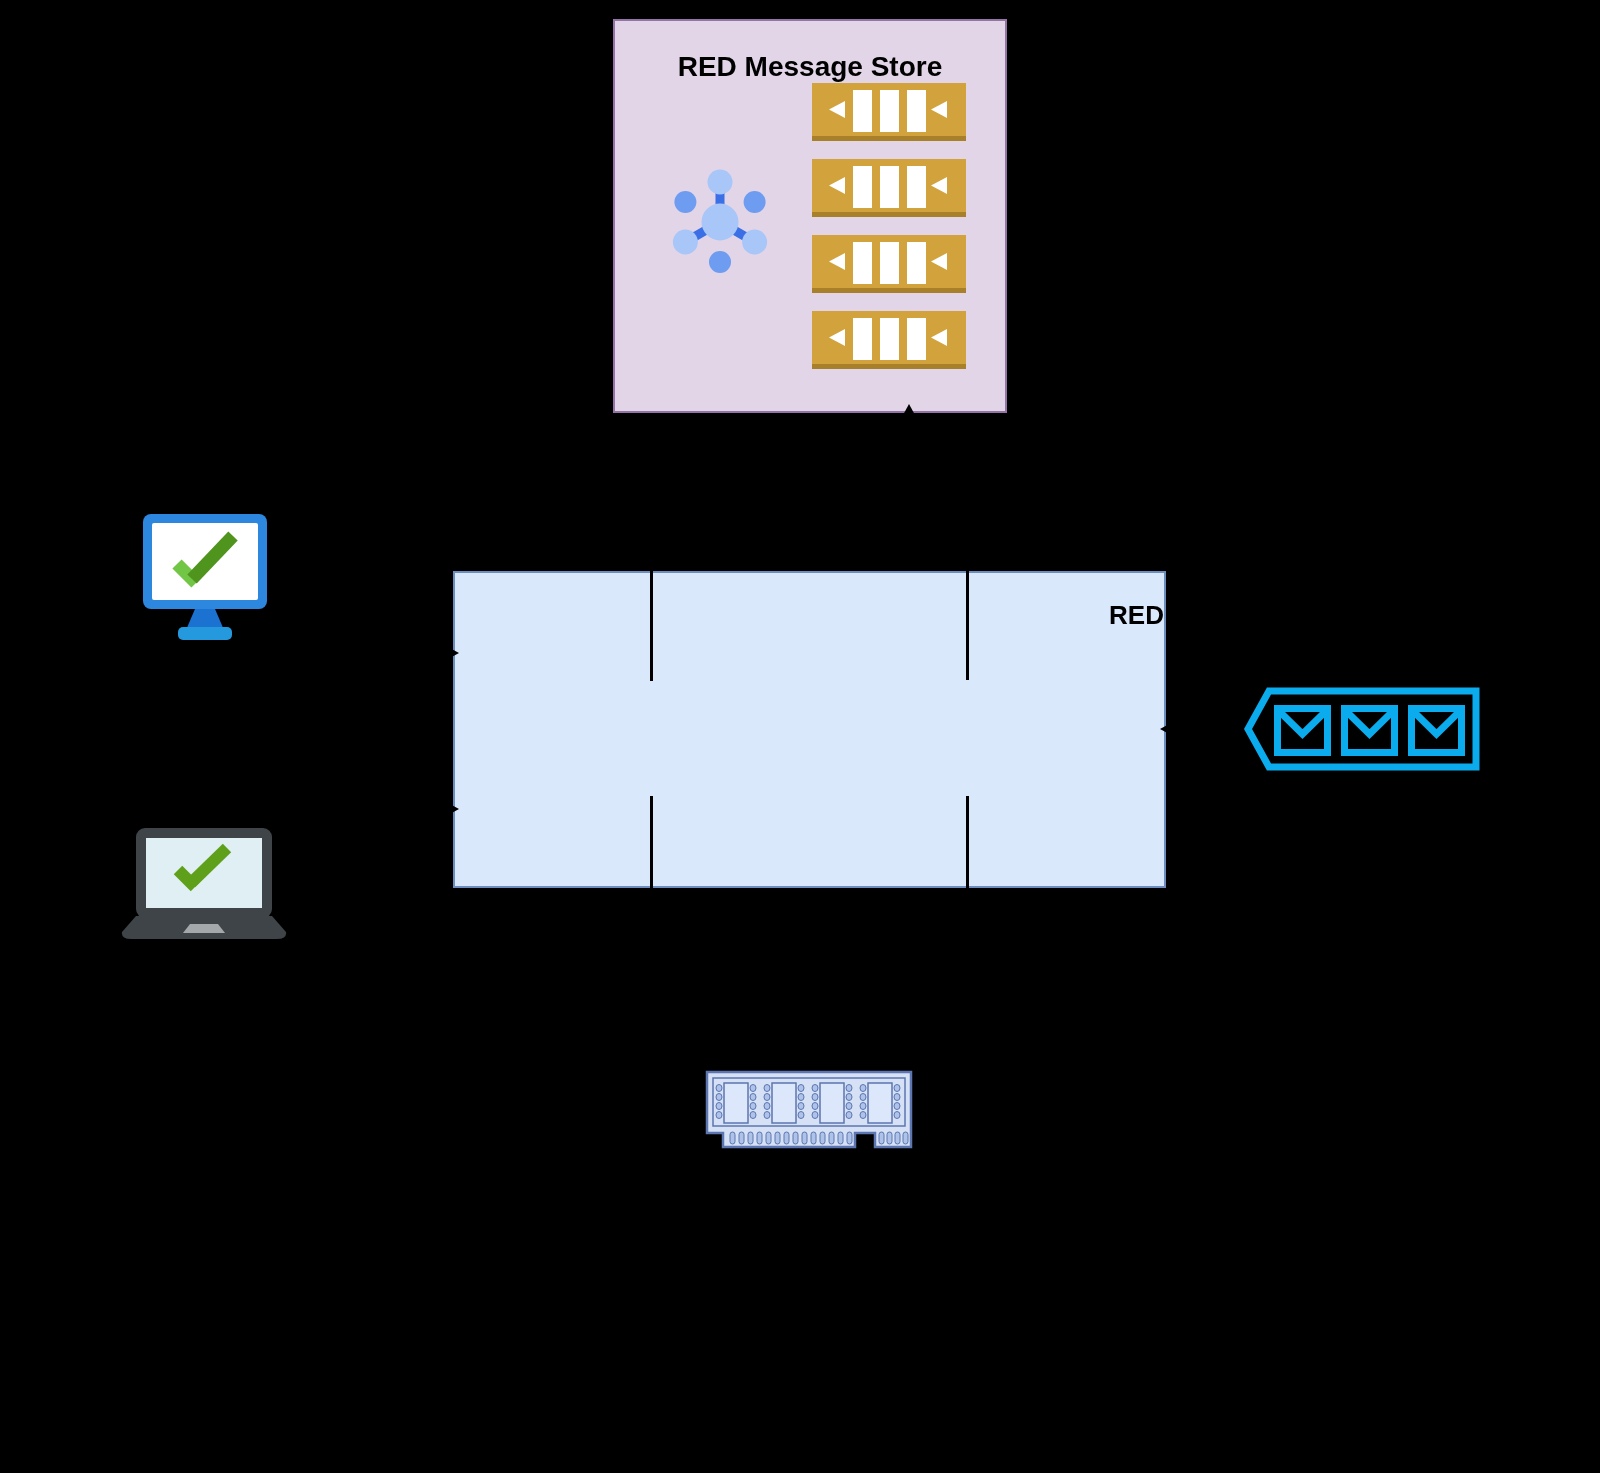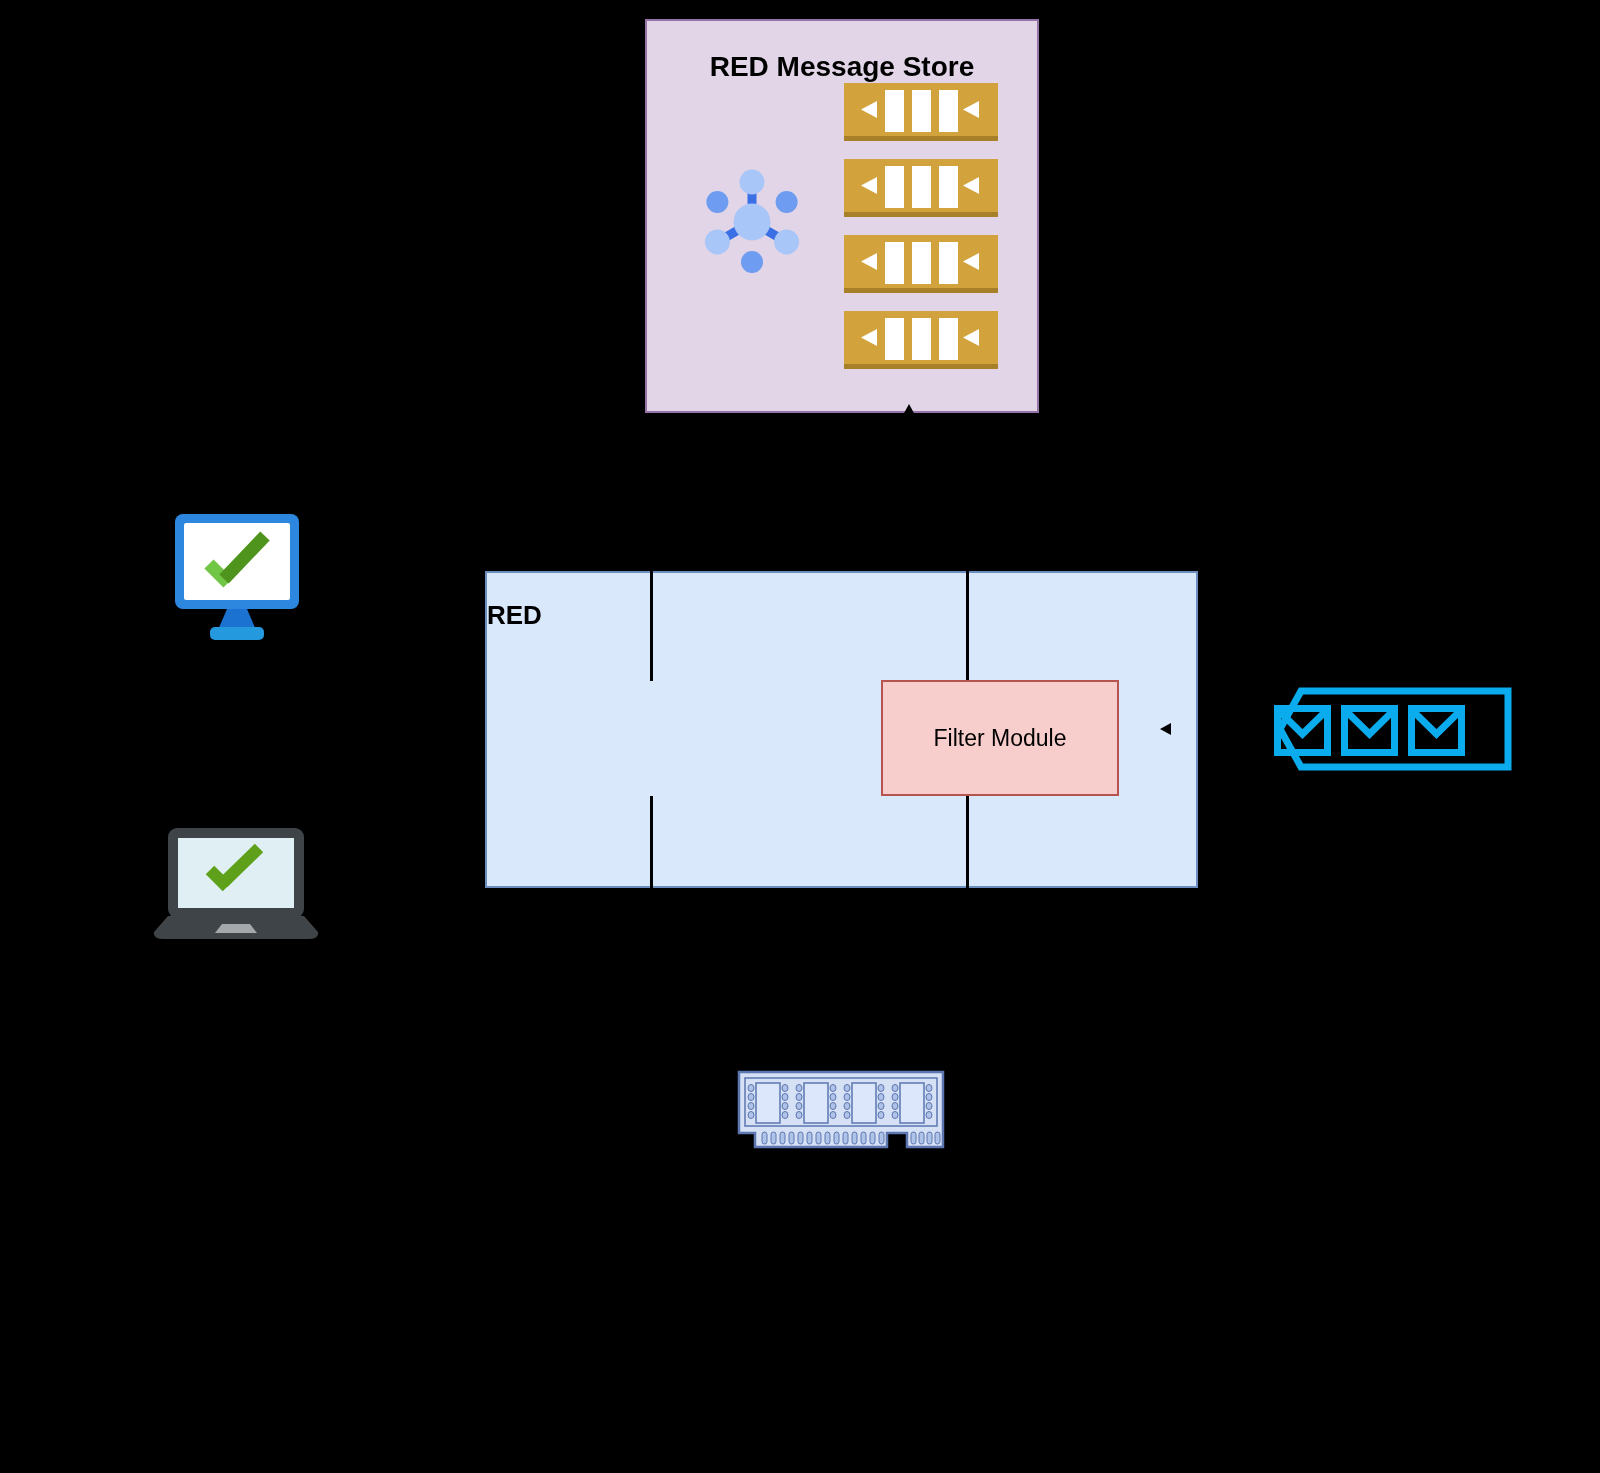--- a/index.html
+++ b/index.html
@@ -1,39 +1,39 @@
 <!DOCTYPE html>
 <html style="--bg: #000000; --text: #000000; --connector: #000000; --store-fill: #E1D5E7; --store-stroke: #9673A6; --queue-gold: #D2A23C; --queue-shadow: #A8802A; --net-light: #A8C6F8; --net-dark: #6D9CF1; --net-spoke: #3B6FE5; --red-fill: #DAE8FC; --red-stroke: #6C8EBF; --transport-fill: #FFF2CC; --transport-stroke: #D6B656; --filter-fill: #F8CECC; --filter-stroke: #B85450; --mon-frame: #2E87DE; --mon-screen: #FFFFFF; --mon-stand: #1B72D0; --mon-base: #2499DD; --check-light: #72C646; --check-dark: #4F941C; --lap-body: #3F4448; --lap-screen: #DFEFF3; --lap-check: #5FA01A; --lap-pad: #A4A8AB; --mail-cyan: #0BACEE; --ram-stroke: #5B76B0; --ram-fill: #D7E1F6; --ram-chip: #DCE7FB; --ram-pin: #AFC2E8;"><head>
 <meta charset="utf-8">
 <style>
   html,body{margin:0;padding:0;background:#000;}
   .canvas{position:relative;width:1600px;height:1473px;overflow:hidden;
           background:var(--bg,#000);color:var(--text,#000);
           font-family:"Liberation Sans",sans-serif;}
-  .abs{position:absolute;box-sizing:border-box;margin-left:32px;}
+  .abs{position:absolute;box-sizing:border-box;}
   svg{display:block;}
 
   
   .store-box{left:613px;top:19px;width:394px;height:394px;
              background:var(--store-fill,#E1D5E7);border:2px solid var(--store-stroke,#9673A6);}
   .store-title{position:absolute;left:0;right:0;top:30px;text-align:center;
                font-size:28px;font-weight:bold;}
   .queues{position:absolute;left:197px;top:62px;display:flex;flex-direction:column;gap:18px;}
   .q-body{fill:var(--queue-gold,#D2A23C);}
   .q-shadow{fill:var(--queue-shadow,#A8802A);}
   .q-white{fill:#fff;}
   .network-icon{position:absolute;left:47px;top:139px;}
   .net-light{fill:var(--net-light,#A8C6F8);}
   .net-dark{fill:var(--net-dark,#6D9CF1);}
   .net-spoke{stroke:var(--net-spoke,#3B6FE5);stroke-width:9;fill:none;}
 
   
   .red-box{left:453px;top:571px;width:713px;height:317px;
            background:var(--red-fill,#DAE8FC);border:2px solid var(--red-stroke,#6C8EBF);}
-  .red-title{position:absolute;left:0;right:0;top:27px;text-align:left;
+  .red-title{position:absolute;left:0;right:0;top:27px;text-align:right;
              font-size:26px;font-weight:bold;}
   .module{display:flex;align-items:center;justify-content:center;font-size:23px;text-align:center;}
   .transport{left:533px;top:680px;width:238px;height:116px;
              background:var(--transport-fill,#FFF2CC);border:2px solid var(--transport-stroke,#D6B656);}
   .filter{left:849px;top:680px;width:238px;height:116px;
           background:var(--filter-fill,#F8CECC);border:2px solid var(--filter-stroke,#B85450);}
 
   
   .vline{position:absolute;width:3px;background:var(--connector,#000);}
   .tick{position:absolute;width:0;height:0;}
@@ -137,23 +137,20 @@
 
   <div class="abs red-box">
     <div class="red-title">RED</div>
   </div>
 
   <div class="vline" style="left:650px;top:416px;height:265px;"></div>
   <div class="vline" style="left:650px;top:796px;height:246px;"></div>
   <div class="vline" style="left:966px;top:416px;height:264px;"></div>
   <div class="vline" style="left:966px;top:796px;height:246px;"></div>
 
-  <div class="abs module filter">
-    <span>Filter Module</span>
-  </div>
 
   <div class="tick tick-right" style="left:448px;top:647px;"></div>
   <div class="tick tick-right" style="left:448px;top:803px;"></div>
   <div class="tick tick-left" style="left:1160px;top:723px;"></div>
   <div class="tick tick-up" style="left:903px;top:404px;"></div>
   <div class="tick tick-down" style="left:804px;top:1066px;"></div>
 
   <div class="abs" style="left:139px;top:512px;">
     <svg width="132" height="128" viewBox="0 0 132 128">
       <rect class="mon-frame" x="4" y="2" width="124" height="95" rx="8"></rect>

